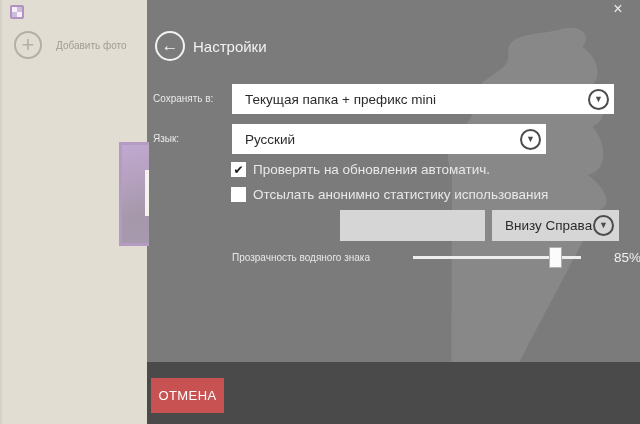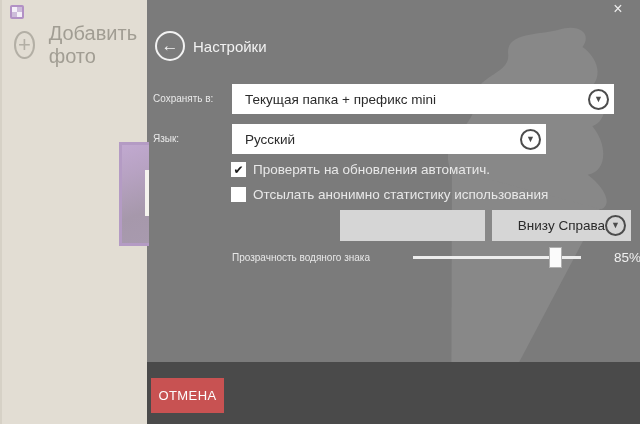--- a/index.html
+++ b/index.html
@@ -32,21 +32,21 @@
   .app-icon .sq2 { right: 2px; bottom: 2px; }
   .add-photo {
     position: absolute; left: 12px; top: 30px; height: 30px;
     display: flex; align-items: center; gap: 14px; cursor: default;
   }
   .plus-circle {
     width: 28px; height: 28px; border: 2px solid #b3afa5; border-radius: 50%;
     color: #b3afa5; font-size: 22px; line-height: 24px; text-align: center;
     font-weight: 300;
   }
-  .add-photo-label { color: #a19d93; font-size: 20px; }
+  .add-photo-label { color: #a19d93; font-size: 10px; }
   .thumb-peek {
     position: absolute; left: 117px; top: 142px; width: 30px; height: 104px;
     background: linear-gradient(160deg, #c1a9d0 0%, #b7a2c2 30%, #a698ab 70%, #a89aae 100%);
     border: 3px solid #b49bc4; border-right: none;
   }
   .thumb-peek .sliver {
     position: absolute; right: 0; top: 25px; width: 4px; height: 46px;
     background: #f5f3ee;
   }
 
@@ -206,21 +206,21 @@
   </div>
 
   <div class="check-row" style="left:84px; top:187px;">
     <div class="checkbox">
       <span style="visibility: hidden;">✔</span>
     </div>
     <div class="check-label">Отсылать анонимно статистику использования</div>
   </div>
 
   <input class="wm-input" type="text" value="" style="">
-  <div class="dropdown gray" style="left:345px; top:210px; width:139px; height:31px;text-align:right;">
+  <div class="dropdown gray" style="left:345px; top:210px; width:127px; height:31px;">
     <div class="value">Внизу Справа</div>
     <div class="arrow-circle">
       <span>▼</span>
     </div>
   </div>
 
   <div class="field-label" style="left:85px; top:246px; line-height:24px;">Прозрачность водяного знака</div>
   <div class="slider-track">
     <div class="slider-thumb" style="left: calc(85% - 7px);"></div>
   </div>

